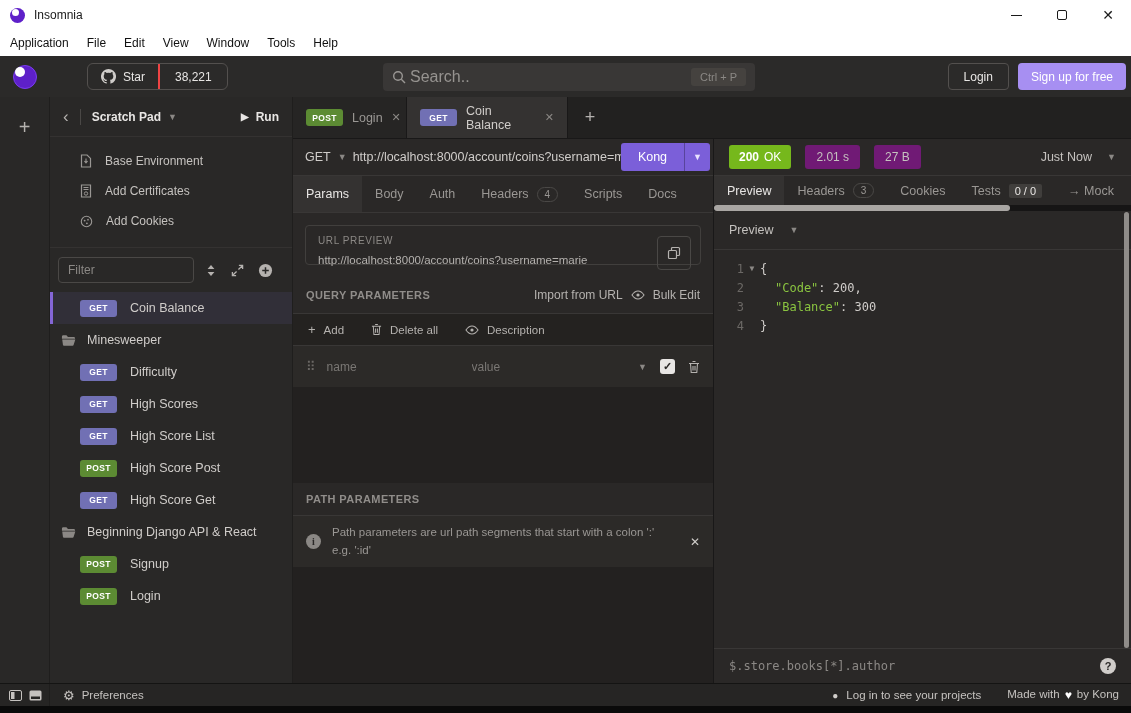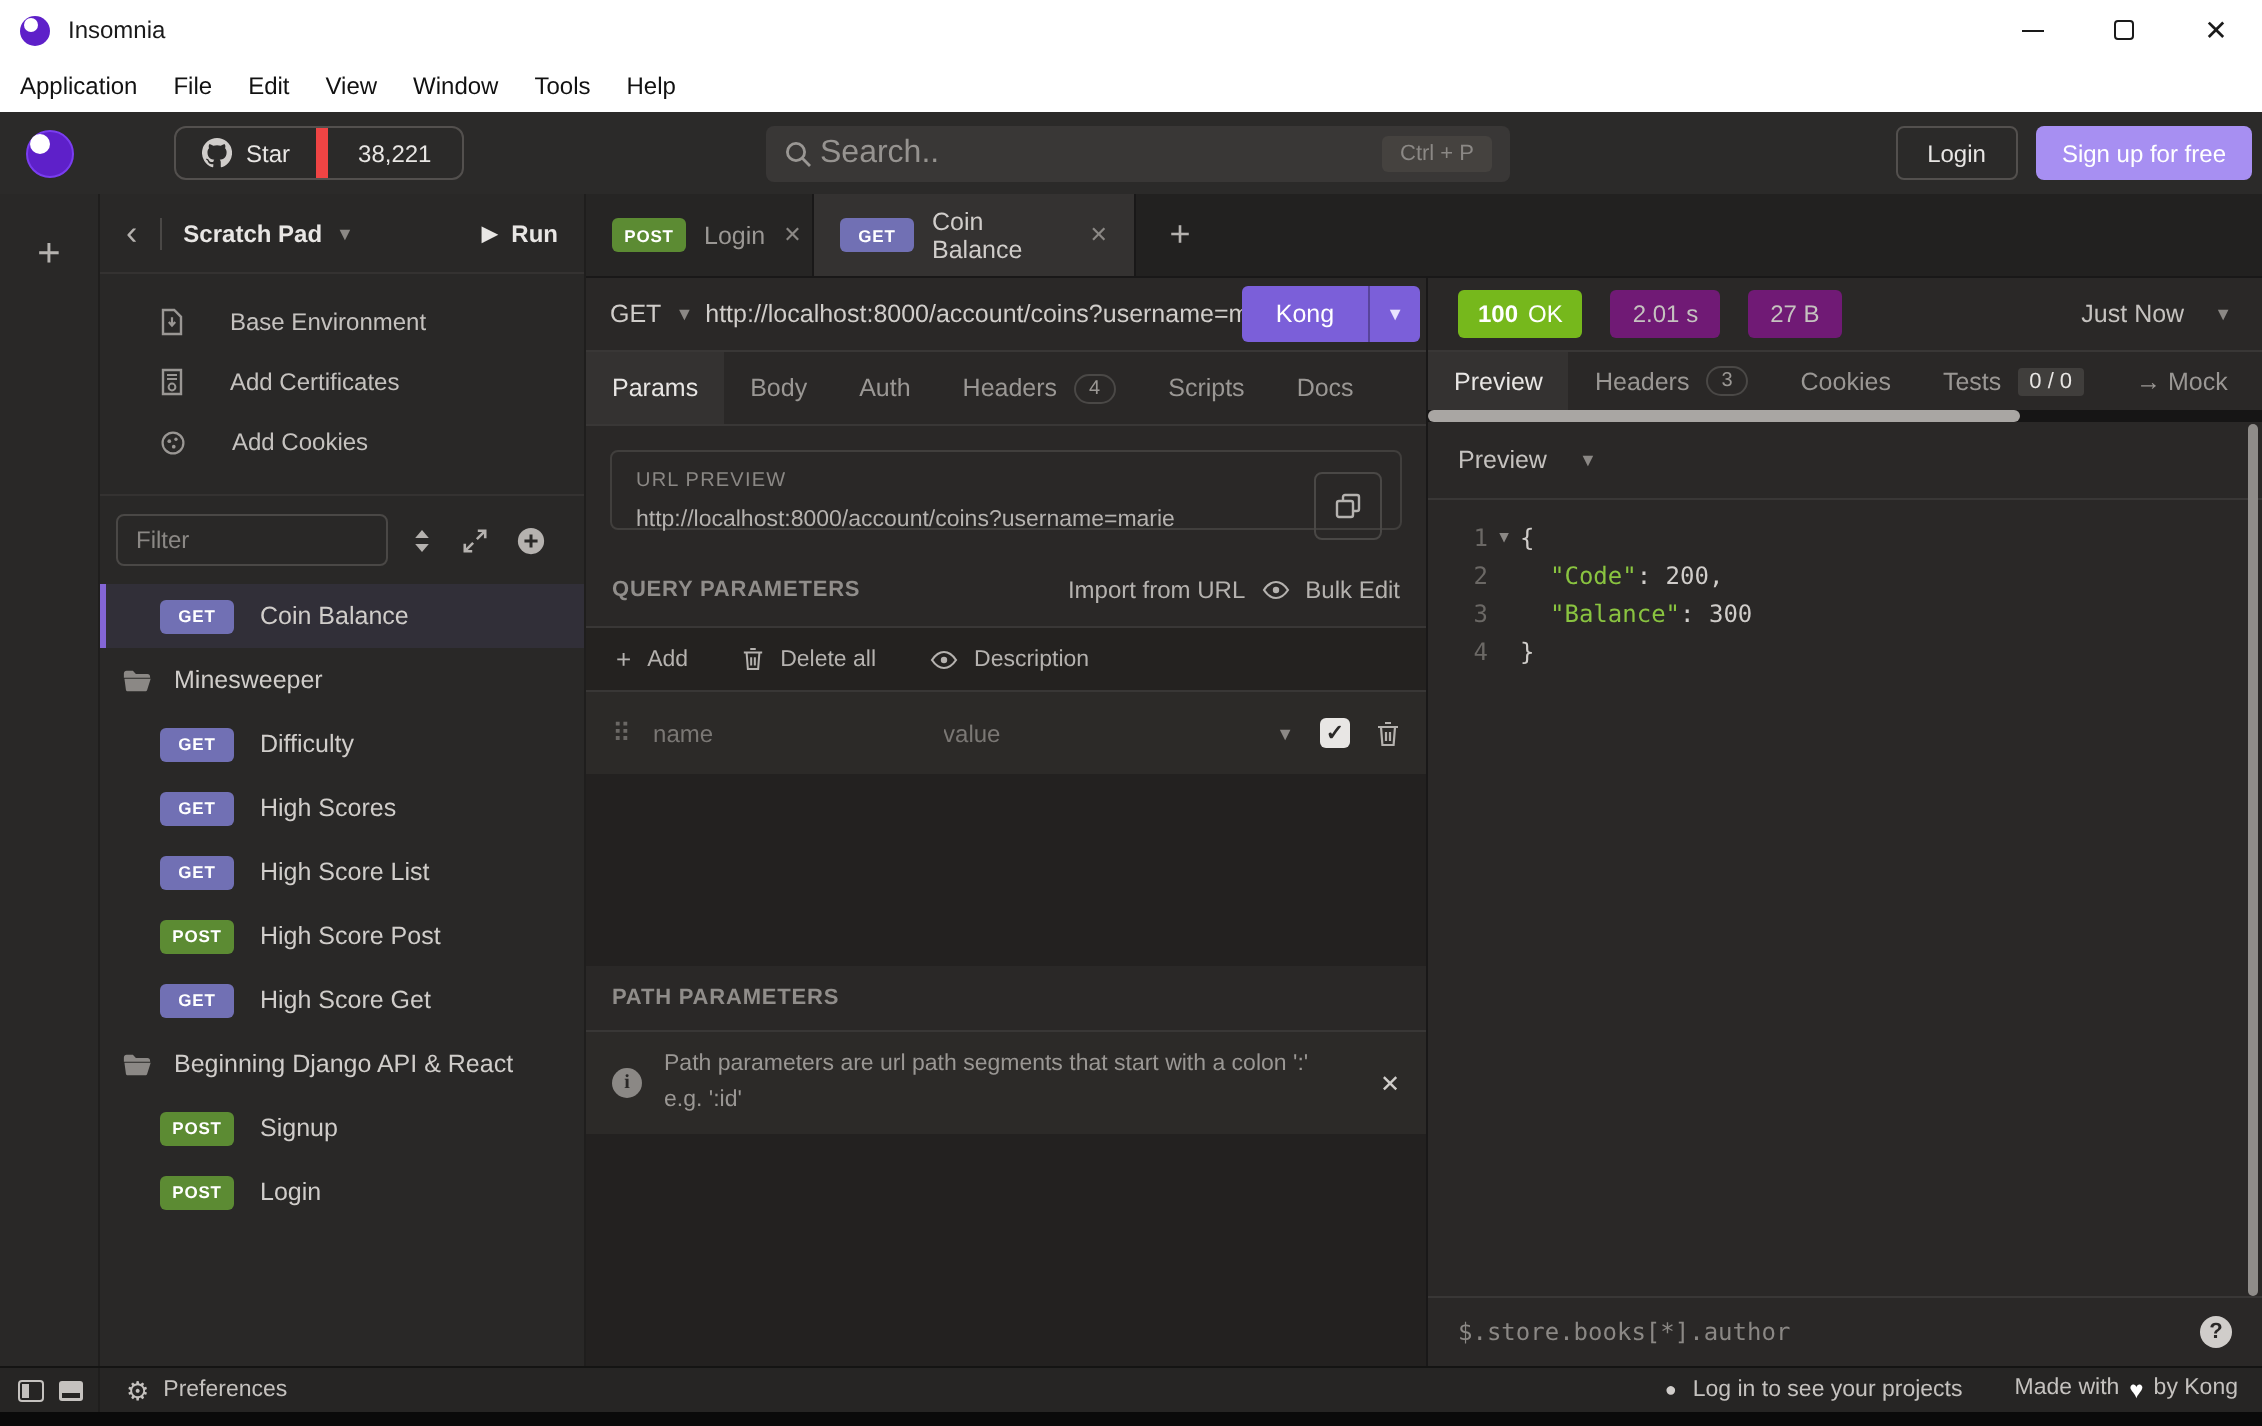--- a/index.html
+++ b/index.html
@@ -20,21 +20,21 @@
 
   
   .menubar { height:26px; background:#ffffff; display:flex; align-items:center; padding-left:1px; flex:none; }
   .menu-item { padding:0 9px; font-size:12px; color:#111; }
 
   
   .toolbar { height:41px; background:#2b2a29; display:flex; align-items:center; position:relative; flex:none; }
   .big-logo { width:24px; height:24px; border-radius:50%; background:#5e20c9; border:1.5px solid #7a3df0; position:relative; margin-left:13px; flex:none; }
   .big-logo::after { content:''; position:absolute; left:1px; top:1px; width:10px; height:10px; border-radius:50%; background:#fff; }
   .gh-widget { display:flex; height:27px; border:1px solid #53504e; border-radius:6px; margin-left:50px; align-items:stretch; }
-  .gh-star { display:flex; align-items:center; gap:7px; padding:0 13px; font-size:12px; color:#e8e6e4; border-right:6px solid #ef4444; }
+  .gh-star { display:flex; align-items:center; gap:7px; padding:0 13px; font-size:12px; color:#e8e6e4; border-right:2px solid #ef4444; }
   .gh-count { padding:0 15px; font-size:12px; color:#e8e6e4; display:flex; align-items:center; }
   .search-box { position:absolute; left:383px; top:7px; width:372px; height:28px; background:#393736; border-radius:4px; display:flex; align-items:center; padding:0 9px; }
   .search-box input { flex:1; background:none; border:none; outline:none; color:#d0cdca; font-size:16px; margin-left:4px; }
   .search-box input::placeholder { color:#969390; }
   .search-kbd { background:#45423f; color:#8b8885; font-size:11px; padding:3px 9px; border-radius:3px; }
   .toolbar-right { margin-left:auto; display:flex; gap:9px; align-items:center; margin-right:5px; }
   .login-btn { height:27px; padding:0 15px; border:1px solid #53504e; border-radius:4px; background:transparent; color:#e8e6e4; font-size:12px; }
   .signup-btn { height:27px; padding:0 13px; border:none; border-radius:4px; background:#a78ff2; color:#ffffff; font-size:12px; }
 
   
@@ -45,21 +45,21 @@
   
   .sidebar { width:243px; flex:none; display:flex; flex-direction:column; border-right:1px solid #1f1e1d; background:#292827; }
   .sb-header { height:40px; flex:none; display:flex; align-items:center; border-bottom:1px solid #343231; padding:0 13px; }
   .sb-back { color:#b5b2af; font-size:17px; line-height:1; }
   .sb-divider { width:1px; height:16px; background:#4a4846; margin:0 11px; }
   .sb-ws-name { font-size:12px; font-weight:700; color:#e8e6e4; }
   .caret-down { color:#8b8885; font-size:9px; margin-left:7px; }
   .sb-run { margin-left:auto; display:flex; align-items:center; gap:7px; color:#e8e6e4; font-size:12px; font-weight:700; }
   .play-icon { font-size:10px; color:#e8e6e4; }
   .sb-env { padding:9px 0 11px; border-bottom:1px solid #343231; flex:none; }
-  .sb-env-item { height:30px; display:flex; align-items:center; gap:23px; padding-left:30px; font-size:12px; color:#c5c2bf;text-align:center; }
+  .sb-env-item { height:30px; display:flex; align-items:center; gap:13px; padding-left:30px; font-size:12px; color:#c5c2bf;text-align:center; }
   .sb-filter-row { height:44px; flex:none; display:flex; align-items:center; padding:0 8px; }
   .filter-input { width:136px; height:26px; background:transparent; border:1px solid #4a4846; border-radius:4px; color:#d0cdca; padding:0 9px; font-size:12px; outline:none; }
   .filter-input::placeholder { color:#8b8885; }
   .sb-filter-icons { flex:1; display:flex; justify-content:space-around; align-items:center; padding:0 4px; }
   .sb-tree { flex:1; overflow:hidden; }
   .tree-row { height:32px; display:flex; align-items:center; font-size:12.5px; color:#d0cdca; position:relative; }
   .tree-row.folder { padding-left:11px; gap:11px; }
   .tree-row.request { padding-left:30px; gap:13px; }
   .tree-row.selected { background:#312f38; }
   .tree-row.selected::before { content:''; position:absolute; left:0; top:0; bottom:0; width:3px; background:#8466d6; }
@@ -447,21 +447,21 @@
             <span class="info-text">Path parameters are url path segments that start with a colon ':' e.g. ':id'</span>
             <span class="info-close">✕</span>
           </div>
           <div class="dark-rest"></div>
         </div>
       </div>
 
       <div class="resp-pane">
         <div class="resp-summary">
           <span class="status-badge">
-            <span class="status-code">100</span>
+            <span class="status-code">200</span>
             <span>OK</span>
           </span>
           <span class="meta-badge">2.01 s</span>
           <span class="meta-badge">27 B</span>
           <span class="when">
             <span>Just Now</span>
             <span class="caret-down">▼</span>
           </span>
         </div>
         <div class="resp-tabs">

